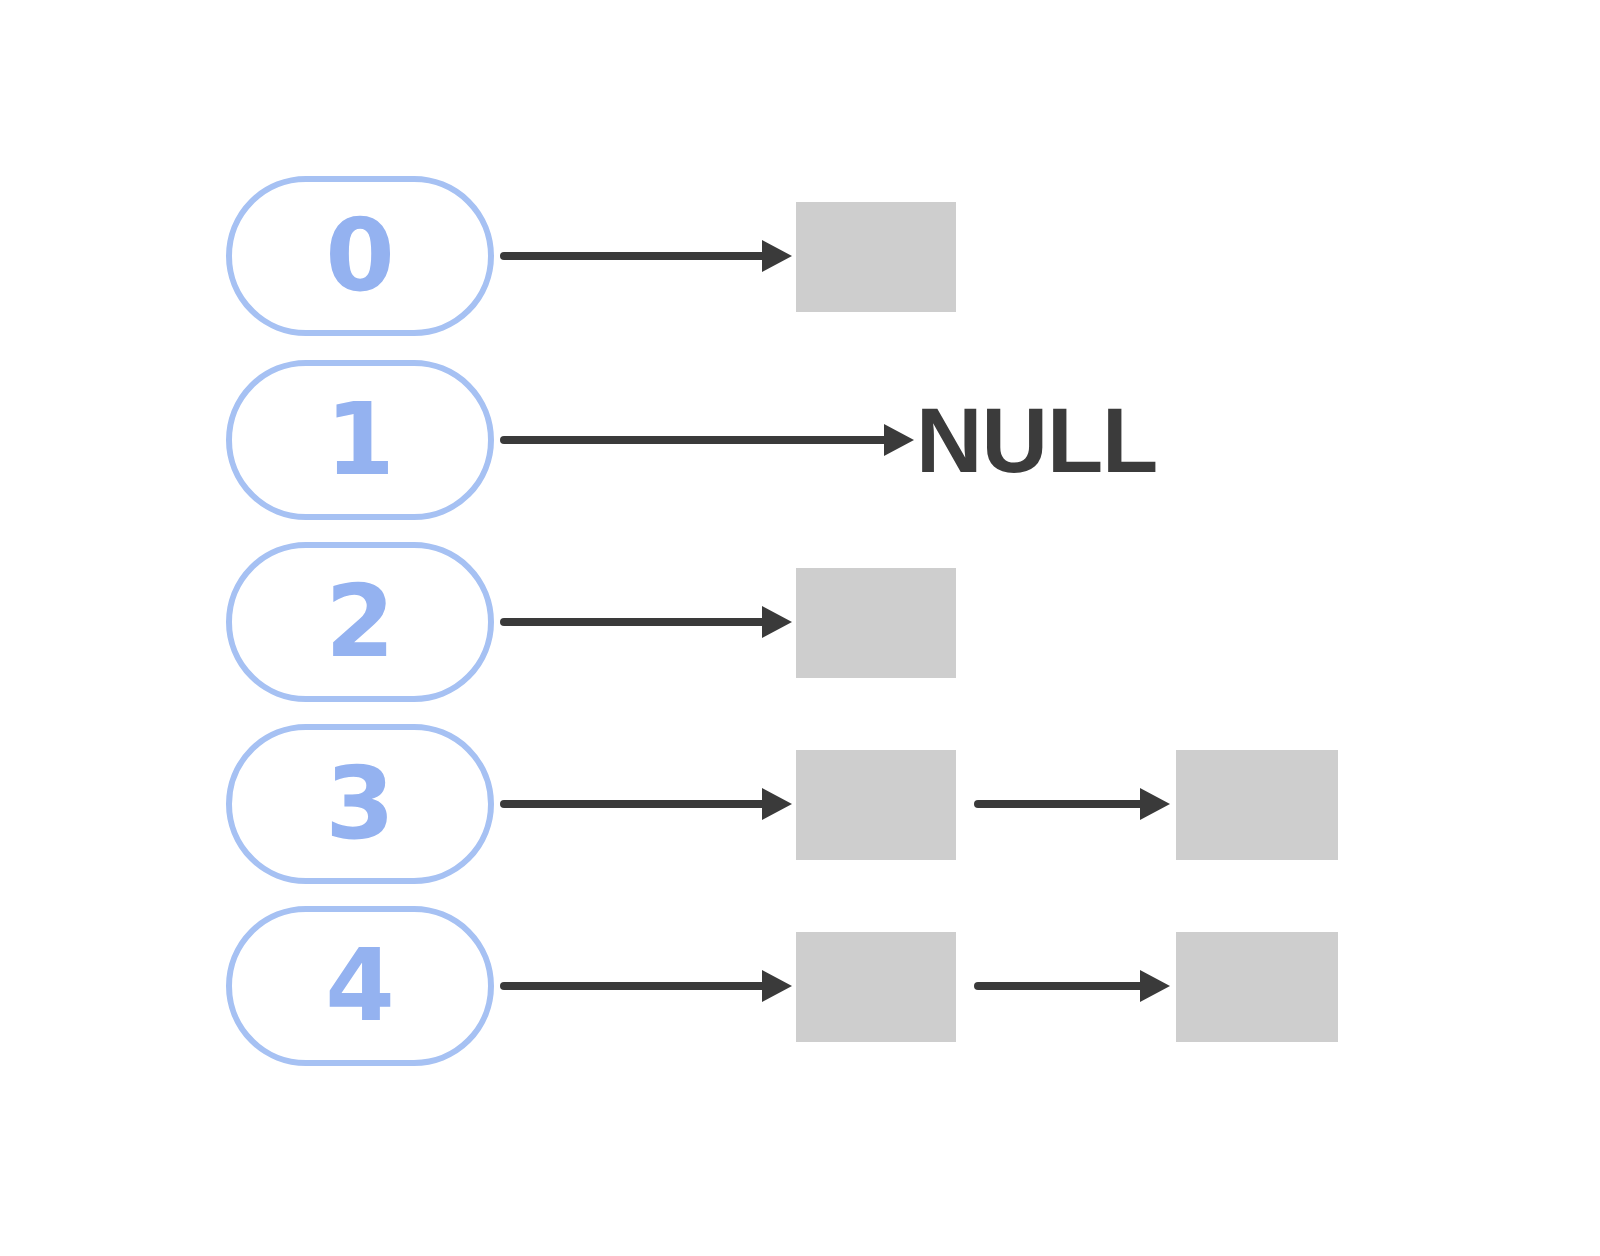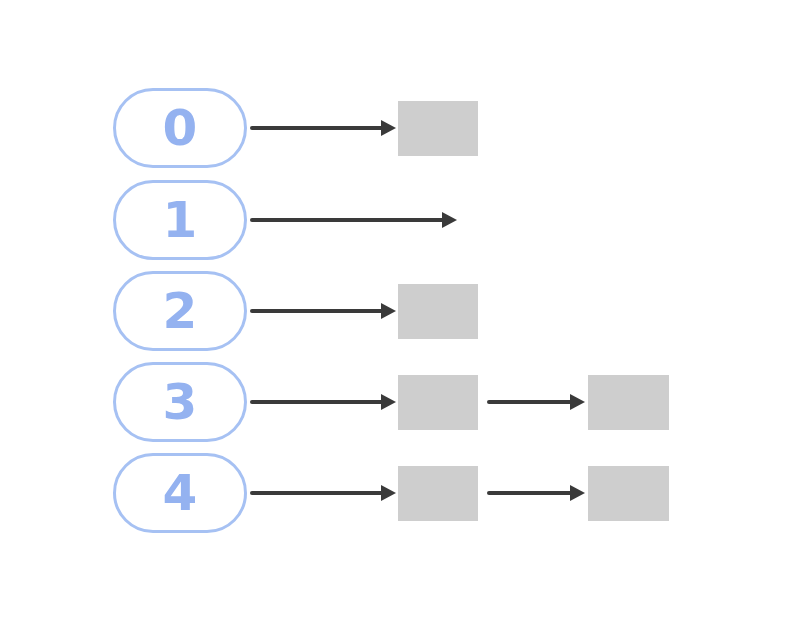--- a/index.html
+++ b/index.html
@@ -88,20 +88,21 @@
     <div class="box"></div>
   </div>
 
   <div class="row row1">
     <div class="pill">
       <span class="digit">1</span>
     </div>
     <div class="arrow arrow-null">
         <div class="shaft"></div>
       </div>
+    <span class="null-label">NULL</span>
   </div>
 
   <div class="row row2">
     <div class="pill">
       <span class="digit">2</span>
     </div>
     <div class="arrow arrow-main">
         <div class="shaft"></div>
       </div>
     <div class="box"></div>

